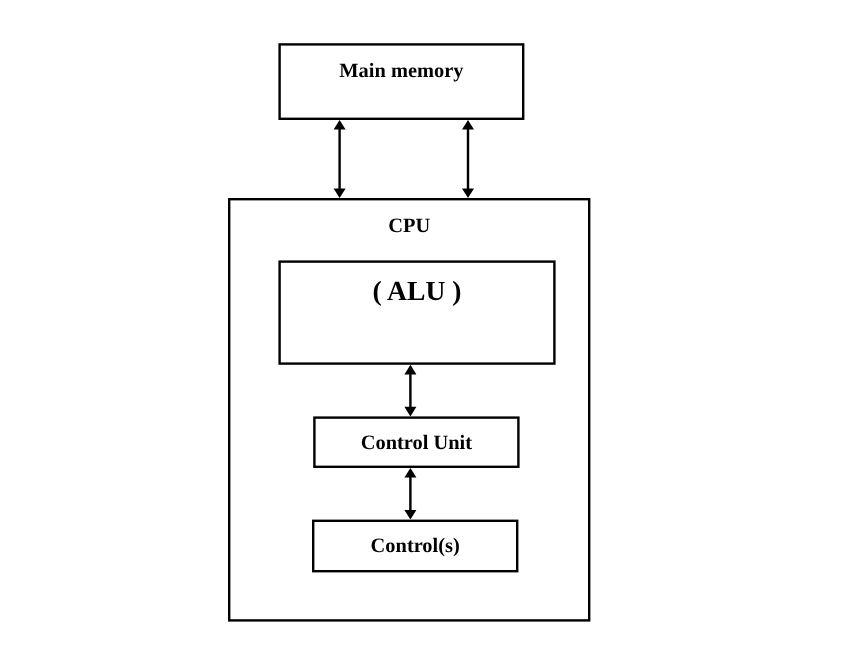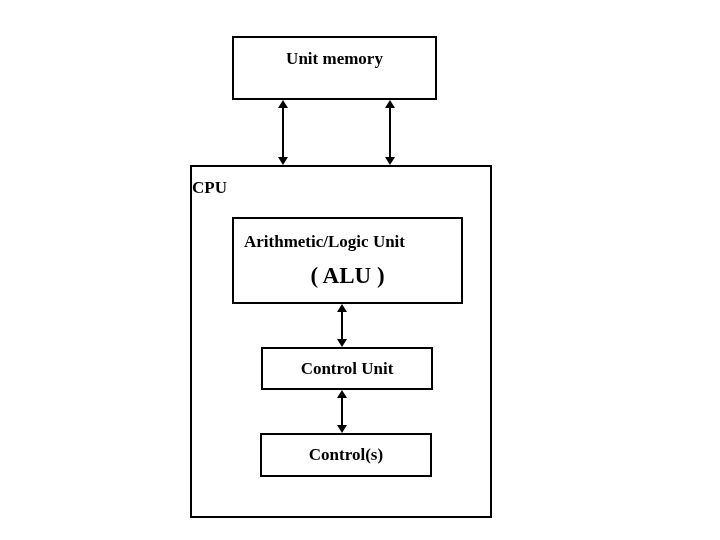--- a/index.html
+++ b/index.html
@@ -31,20 +31,21 @@
     padding-top: 11px;
   }
   .box-cpu {
     left: 190px; top: 165px;
     width: 302px; height: 353px;
   }
   .cpu-label {
     position: absolute;
     left: 0; top: 11px;
     width: 100%;
+    text-align: center;
     font-size: 17px;
   }
   .box-alu {
     left: 40px; top: 50px;
     width: 231px; height: 87px;
   }
   .alu-line1 {
     margin: 13px 0 0 10px;
     font-size: 17px;
   }
@@ -101,41 +102,40 @@
   .arrow-mem-cpu-right { left: 385px; top: 100px; height: 65px; }
   .arrow-alu-cu  { left: 145px; top: 137px; height: 43px; }
   .arrow-cu-reg  { left: 145px; top: 223px; height: 43px; }
 </style>
 </head>
 <body>
 
 <div class="canvas">
 
   <div class="box box-main-memory">
-    <span>Unit memory</span>
+    <span>Main memory</span>
   </div>
 
   <div class="varrow arrow-mem-cpu-left">
     <span class="head-up"></span>
     <span class="shaft"></span>
     <span class="head-down"></span>
   </div>
 
   <div class="varrow arrow-mem-cpu-right">
     <span class="head-up"></span>
     <span class="shaft"></span>
     <span class="head-down"></span>
   </div>
 
   <div class="box box-cpu">
 
     <div class="cpu-label">CPU</div>
 
     <div class="box box-alu">
-      <div class="alu-line1">Arithmetic/Logic Unit</div>
       <div class="alu-line2">( ALU )</div>
     </div>
 
     <div class="varrow arrow-alu-cu">
       <span class="head-up"></span>
       <span class="shaft"></span>
       <span class="head-down"></span>
     </div>
 
     <div class="box box-control-unit">

